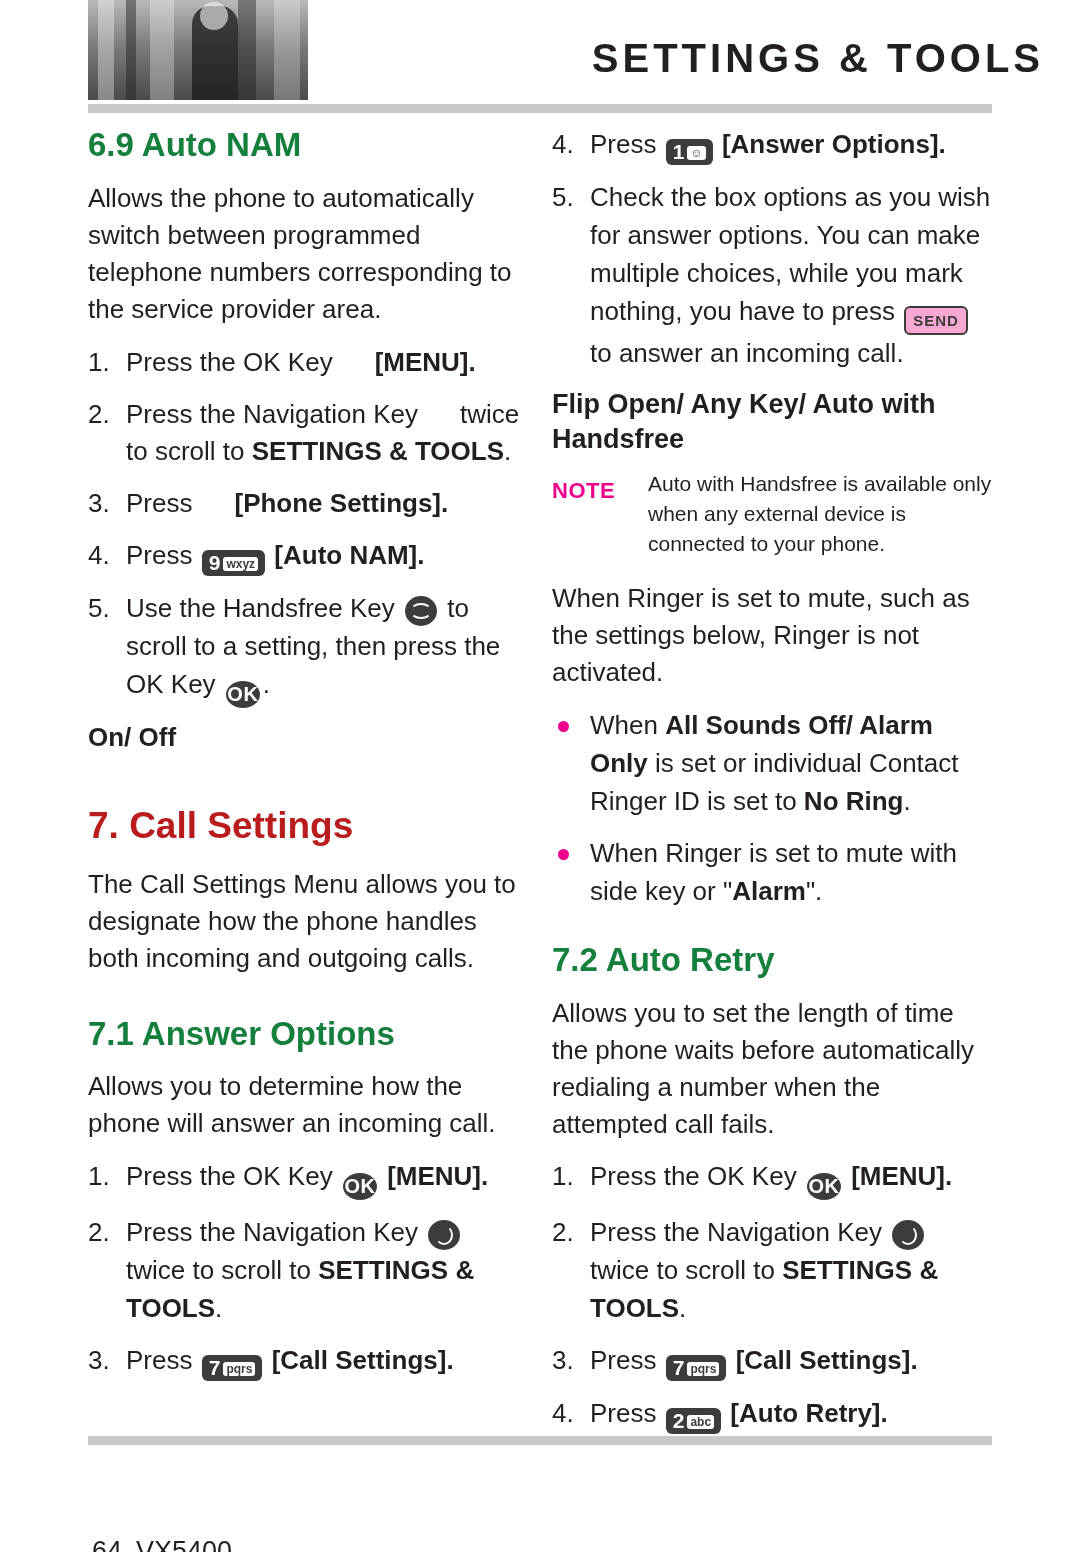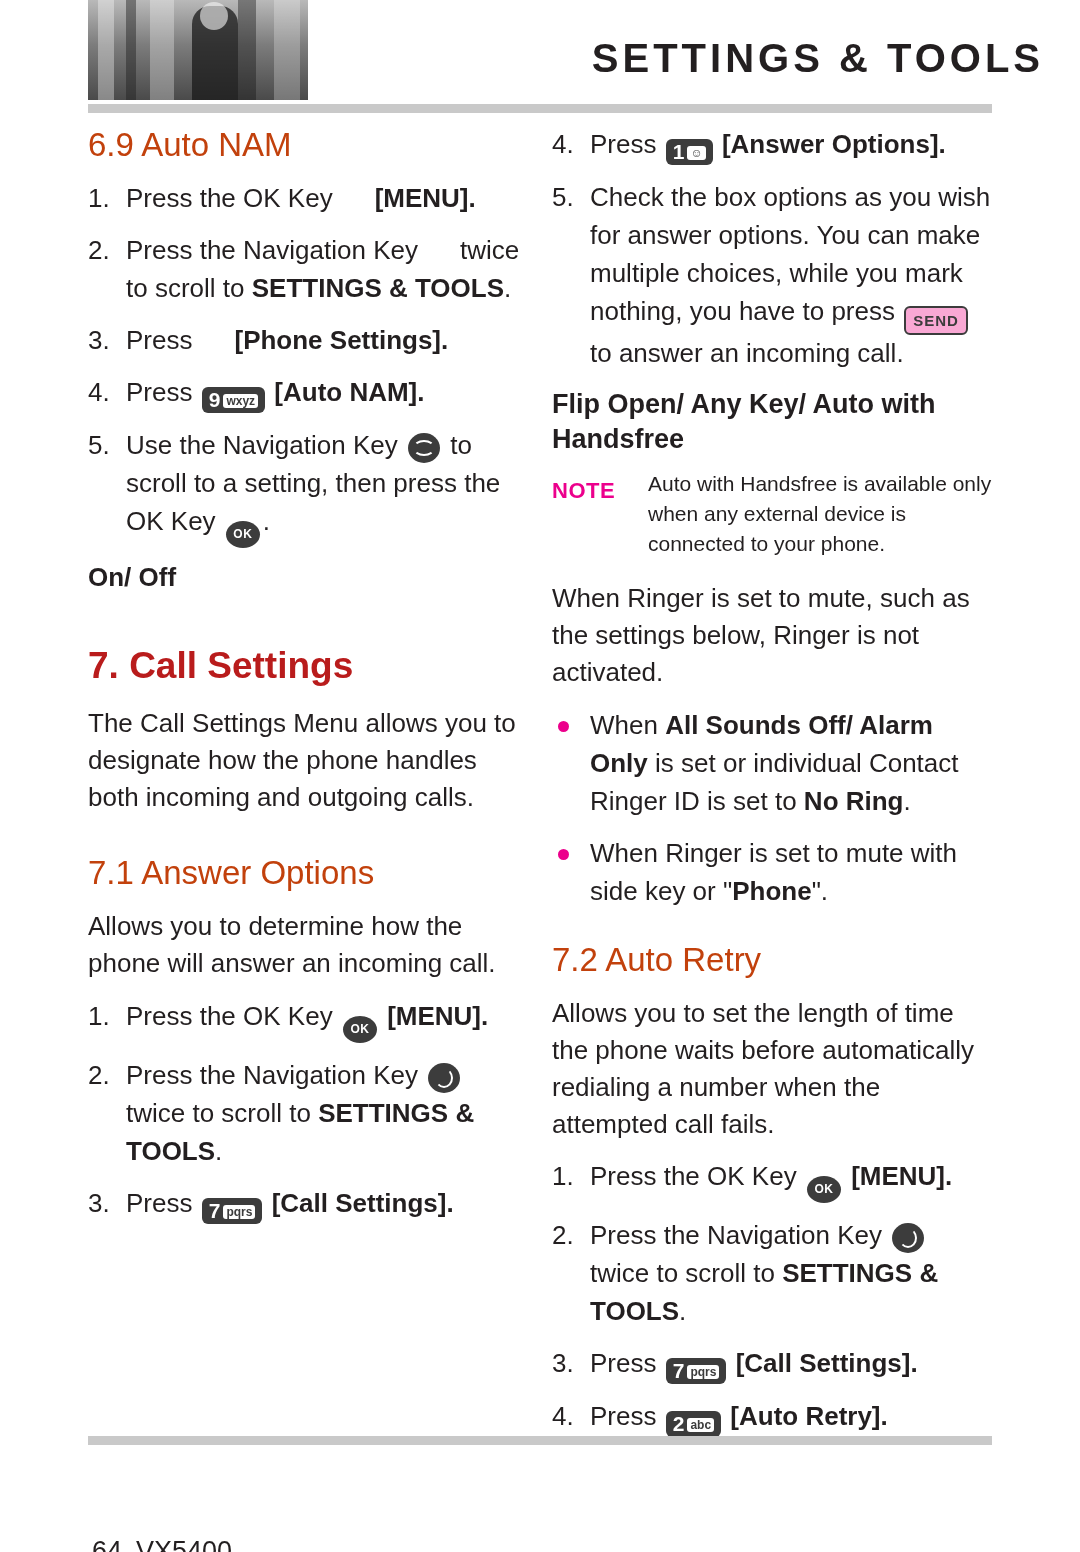--- a/index.html
+++ b/index.html
@@ -72,22 +72,22 @@
   .col {
     position: absolute;
     top: 126px;
     width: 440px;
   }
   .col-left  { left: 88px; }
   .col-right { left: 552px; }
 
   h2.section-pink {
     font-size: 33px;
-    color: #c2410c;
-    font-weight: normal;
+    color: #15803d;
+    font-weight: bold;
     margin: 0 0 16px 0;
     line-height: 1.15;
   }
   h2.chapter-pink {
     font-size: 37px;
     color: #b91c1c;
     font-weight: bold;
     margin: 0 0 18px 0;
     line-height: 1.15;
   }
@@ -184,21 +184,21 @@
     background: #f9a8d4;
     color: #3c3c3c;
   }
   .okkey {
     display: inline-block;
     vertical-align: -8px;
     width: 34px; height: 27px;
     border-radius: 50%/50%;
     background: #3c3c3c;
     color: #ffffff;
-    font-size: 12px;
+    font-size: 20px;
     font-weight: bold;
     line-height: 27px;
     text-align: center;
     margin: 0 3px;
     letter-spacing: 0.5px;
   }
   .navkey {
     display: inline-block;
     vertical-align: -9px;
     width: 32px; height: 30px;
@@ -278,20 +278,21 @@
     <div class="ph-fig2"></div>
   </div>
   <div class="header-title">SETTINGS &amp; TOOLS</div>
 </div>
 <div class="header-rule"></div>
 
 <div class="col col-left">
 
   <h2 class="section-pink">6.9 Auto NAM</h2>
 
+  <p class="body">Allows the phone to automatically switch between programmed telephone numbers corresponding to the service provider area.</p>
 
   <ol class="steps">
     <li>
       <span class="num">1.</span>
       <span>Press the OK Key</span><span class="blank-key"></span><span class="bold">[MENU].</span>
     </li>
     <li>
       <span class="num">2.</span>
       <span>Press the Navigation Key</span><span class="blank-key"></span><span>twice to scroll to </span><span class="bold">SETTINGS &amp; TOOLS</span><span>.</span>
     </li>
@@ -300,21 +301,21 @@
       <span>Press</span><span class="blank-key"></span><span class="bold">[Phone Settings].</span>
     </li>
     <li>
       <span class="num">4.</span>
       <span>Press</span>
       <span class="keycap"><span class="k-num">9</span><span class="k-sub">wxyz</span></span>
       <span class="bold">[Auto NAM].</span>
     </li>
     <li>
       <span class="num">5.</span>
-      <span>Use the Navigation Key</span>
+      <span>Use the Handsfree Key</span>
       <span class="navkey vert"></span>
       <span>to scroll to a setting, then press the OK Key</span>
       <span class="okkey">OK</span><span>.</span>
     </li>
   </ol>
 
   <h3 class="subhead-small">On/ Off</h3>
 
   <h2 class="chapter-pink" style="margin-top:52px;">7. Call Settings</h2>
 
@@ -371,21 +372,21 @@
     <span>Auto with Handsfree is available only when any external device is connected to your phone.</span>
   </div>
 
   <p class="body">When Ringer is set to mute, such as the settings below, Ringer is not activated.</p>
 
   <ul class="bullets">
     <li>
       <span>When </span><span class="bold">All Sounds Off/ Alarm Only</span><span> is set or individual Contact Ringer ID is set to </span><span class="bold">No Ring</span><span>.</span>
     </li>
     <li>
-      <span>When Ringer is set to mute with side key or "</span><span class="bold">Phone</span><span>".</span>
+      <span>When Ringer is set to mute with side key or "</span><span class="bold">Alarm</span><span>".</span>
     </li>
   </ul>
 
   <h2 class="section-pink" style="margin-top:30px;">7.2 Auto Retry</h2>
 
   <p class="body">Allows you to set the length of time the phone waits before automatically redialing a number when the attempted call fails.</p>
 
   <ol class="steps">
     <li>
       <span class="num">1.</span>

